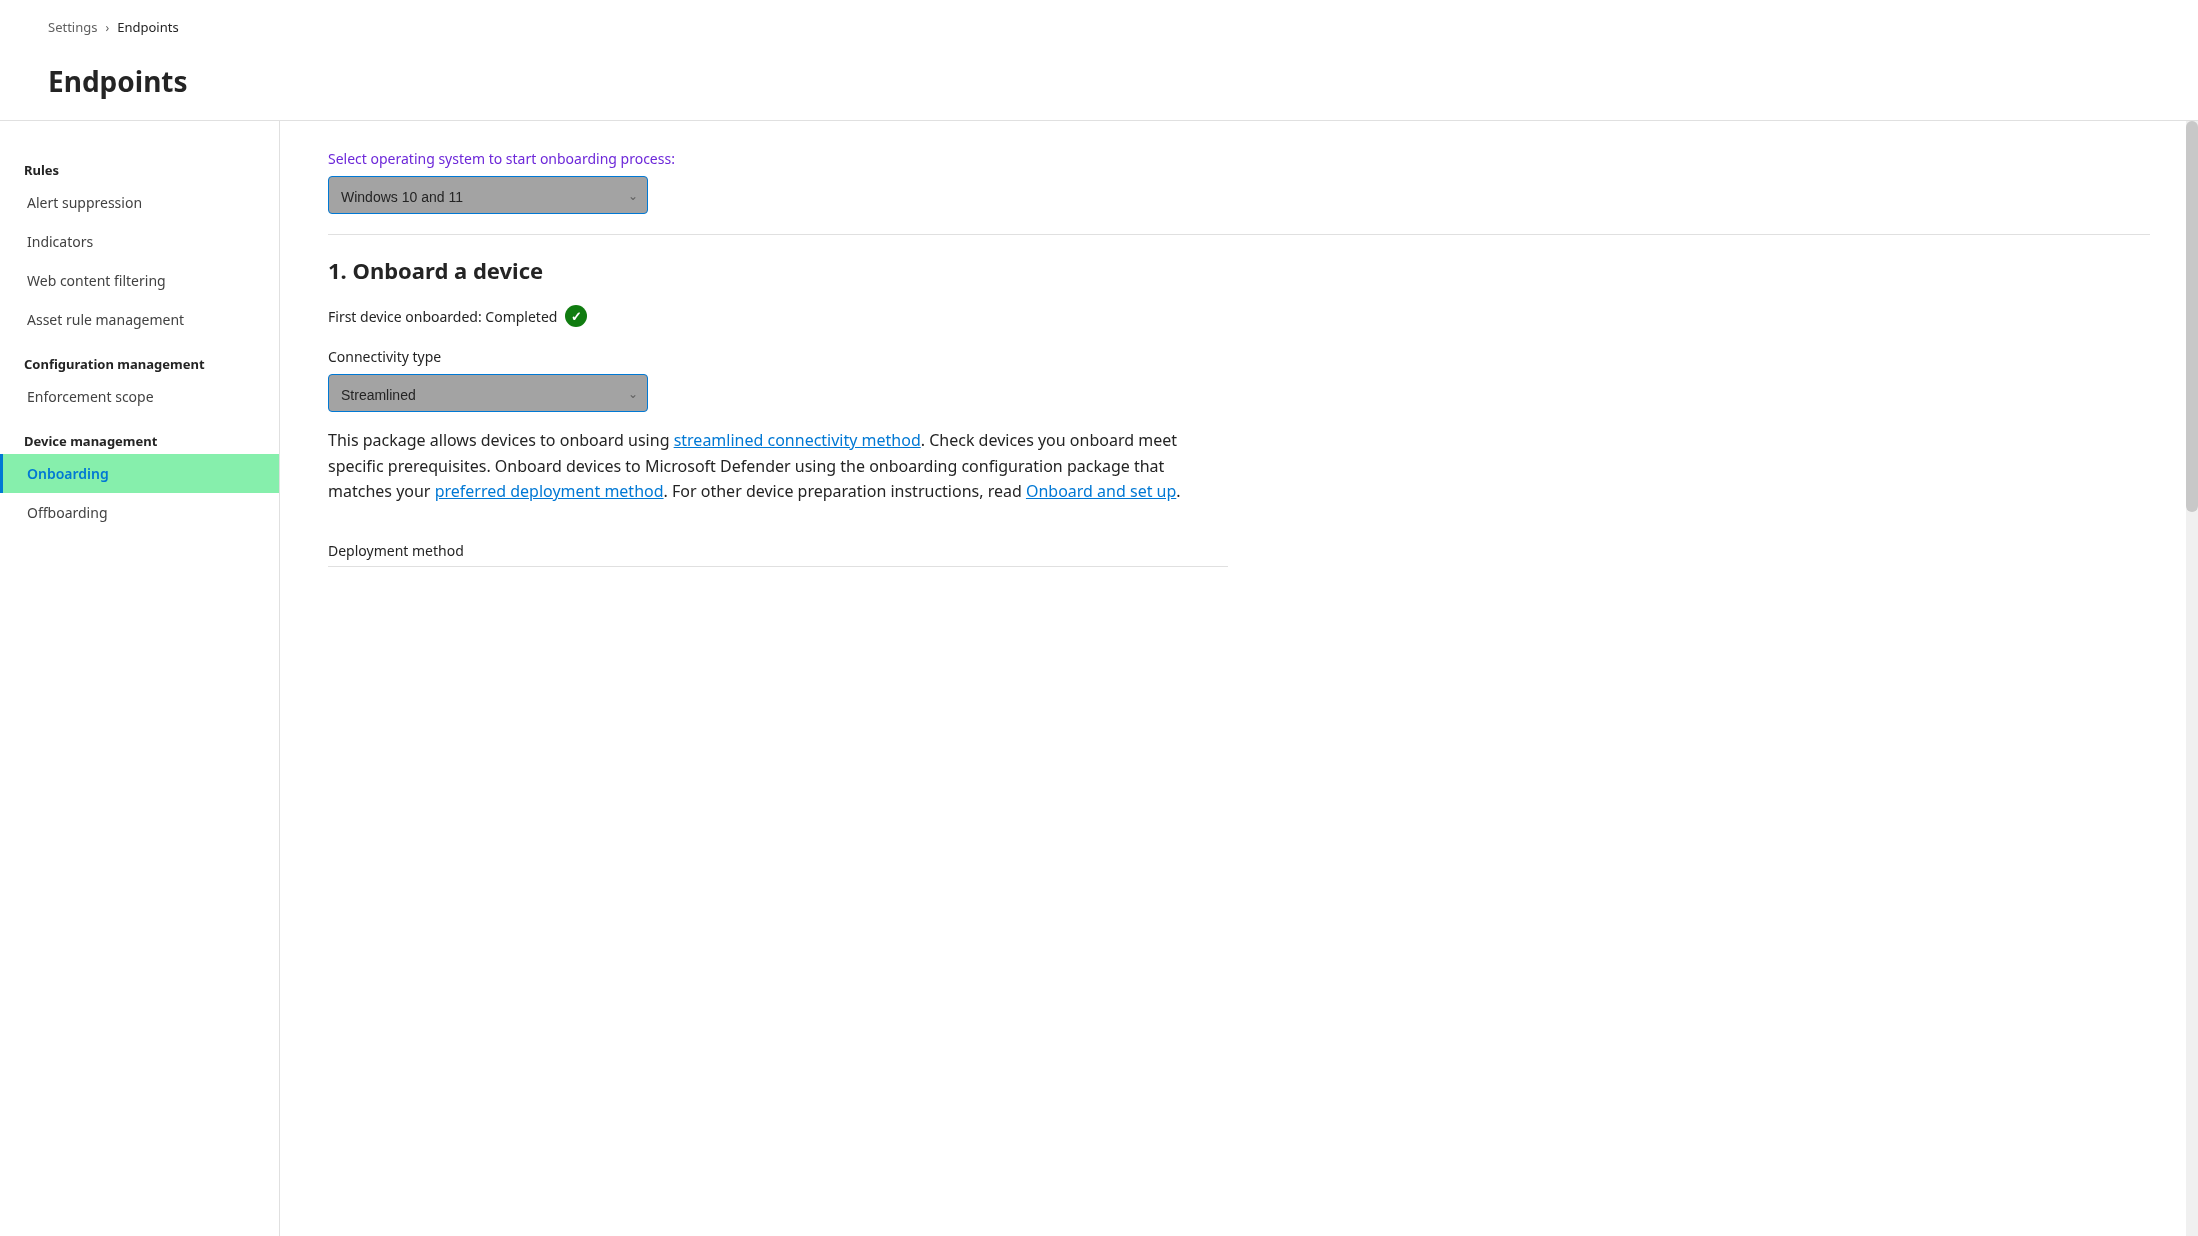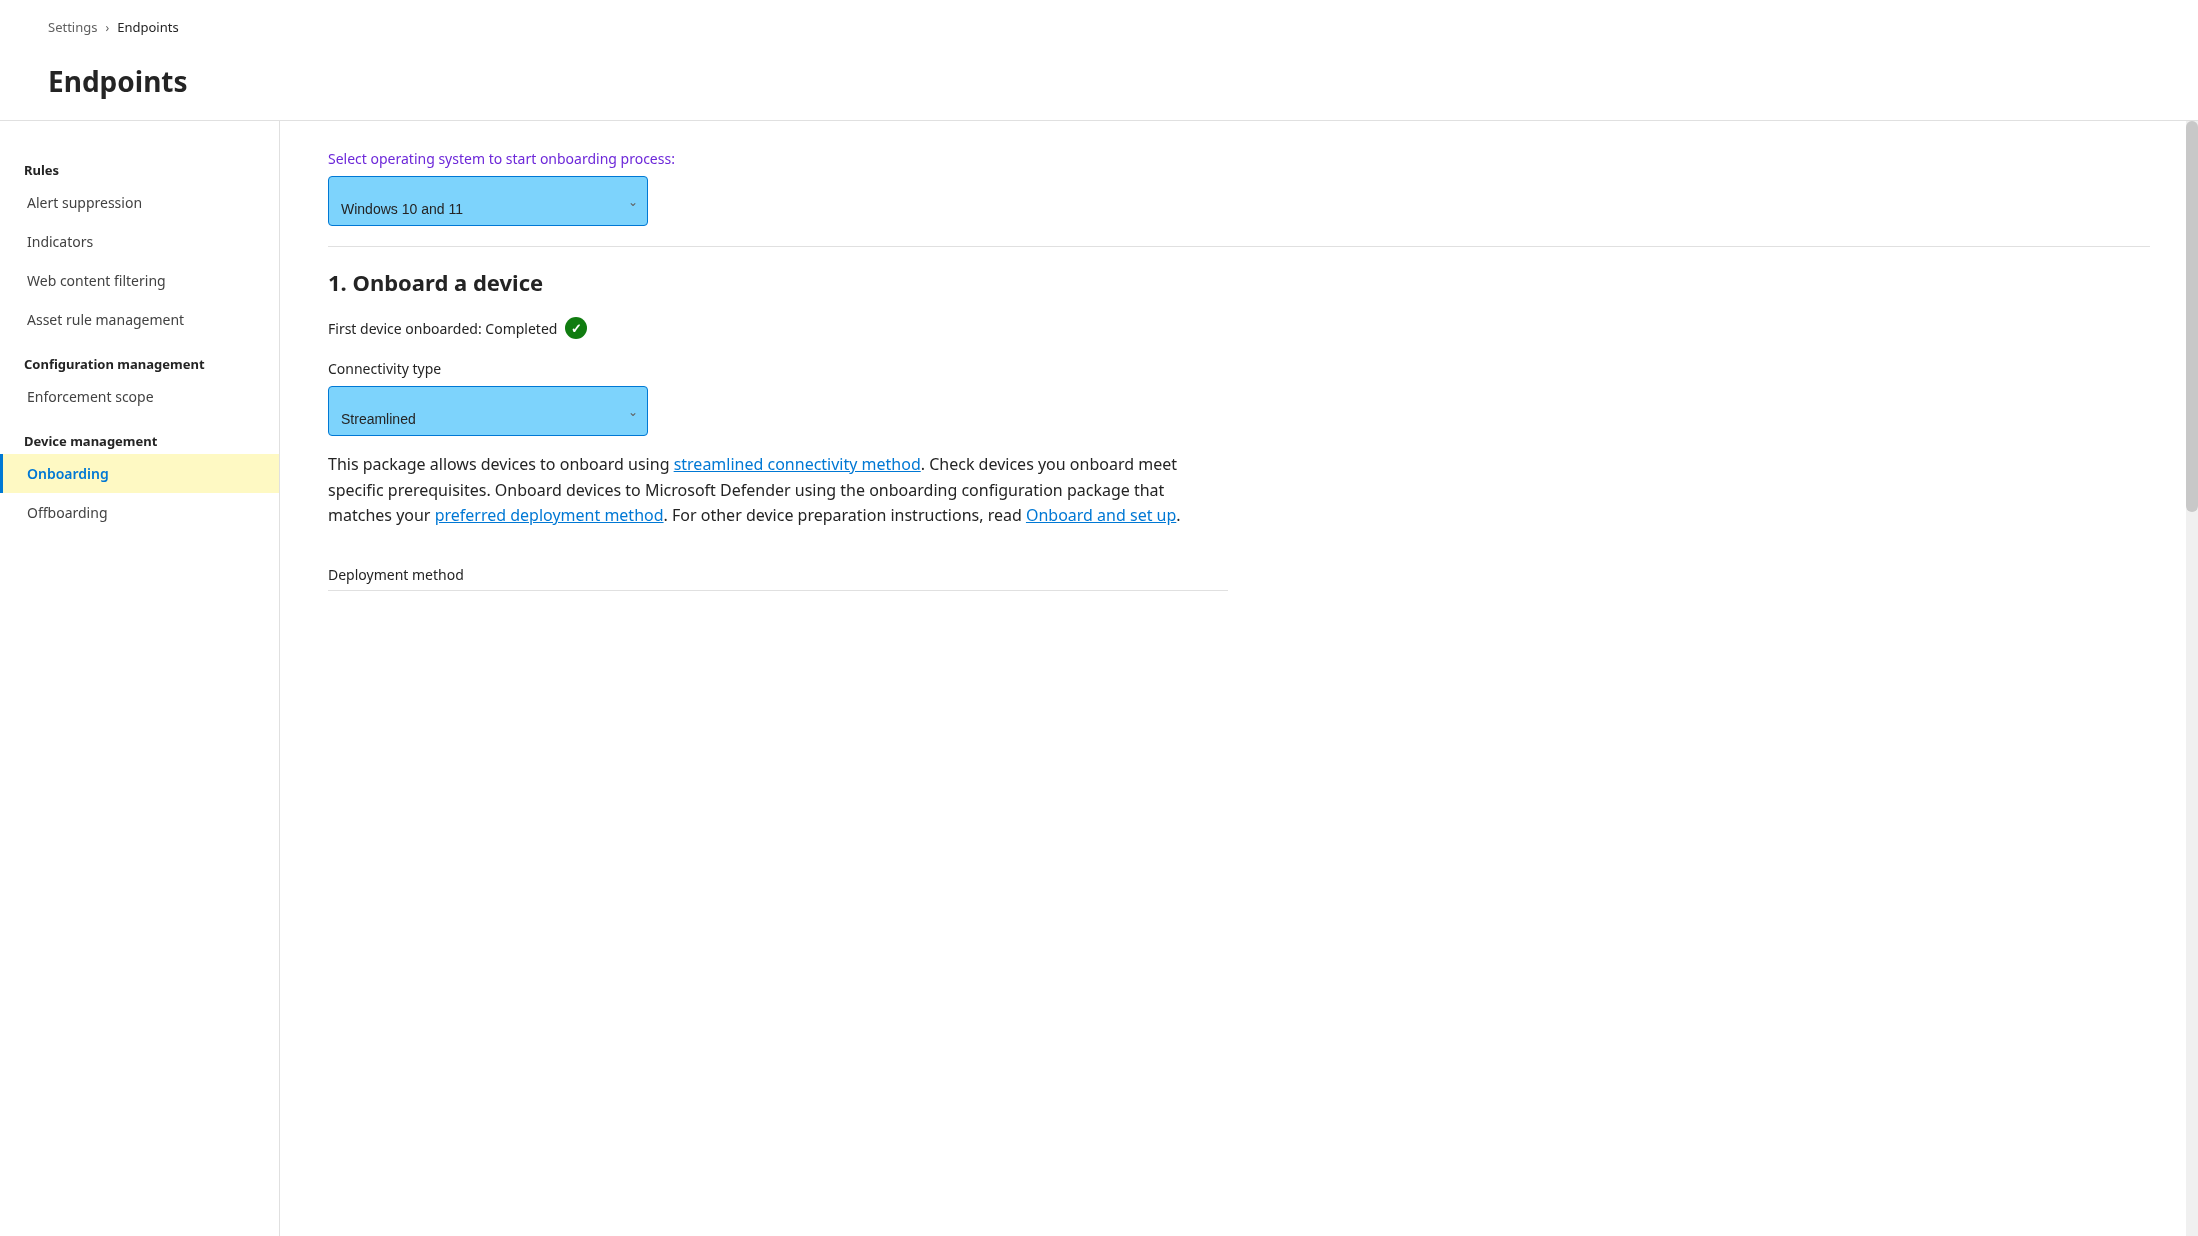--- a/index.html
+++ b/index.html
@@ -73,21 +73,21 @@
       color: #424242;
       font-size: 14px;
       border-left: 3px solid transparent;
       transition: background 0.1s;
       user-select: none;
     }
     .sidebar-item.active {
       color: #0078d4;
       border-left-color: #0078d4;
       font-weight: 600;
-      background: #fef9c3;
+      background: #86efac;
     }
 
     
     .main-content {
       flex: 1;
       padding: 28px 48px;
       overflow-y: auto;
       position: relative;
     }
 
@@ -99,26 +99,26 @@
     }
 
     .dropdown-wrapper {
       position: relative;
       width: 320px;
       margin-bottom: 6px;
     }
 
     .dropdown {
       width: 100%;
-      padding: 24px 36px 8px 12px;
+      padding: 12px 36px 8px 12px;
       border: 1.5px solid #0078d4;
       border-radius: 4px;
       font-size: 14px;
       color: #242424;
-      background: #7dd3fc;
+      background: #a3a3a3;
       appearance: none;
       cursor: pointer;
       outline: none;
     }
 
     .dropdown-chevron {
       position: absolute;
       right: 10px;
       top: 50%;
       transform: translateY(-50%);

